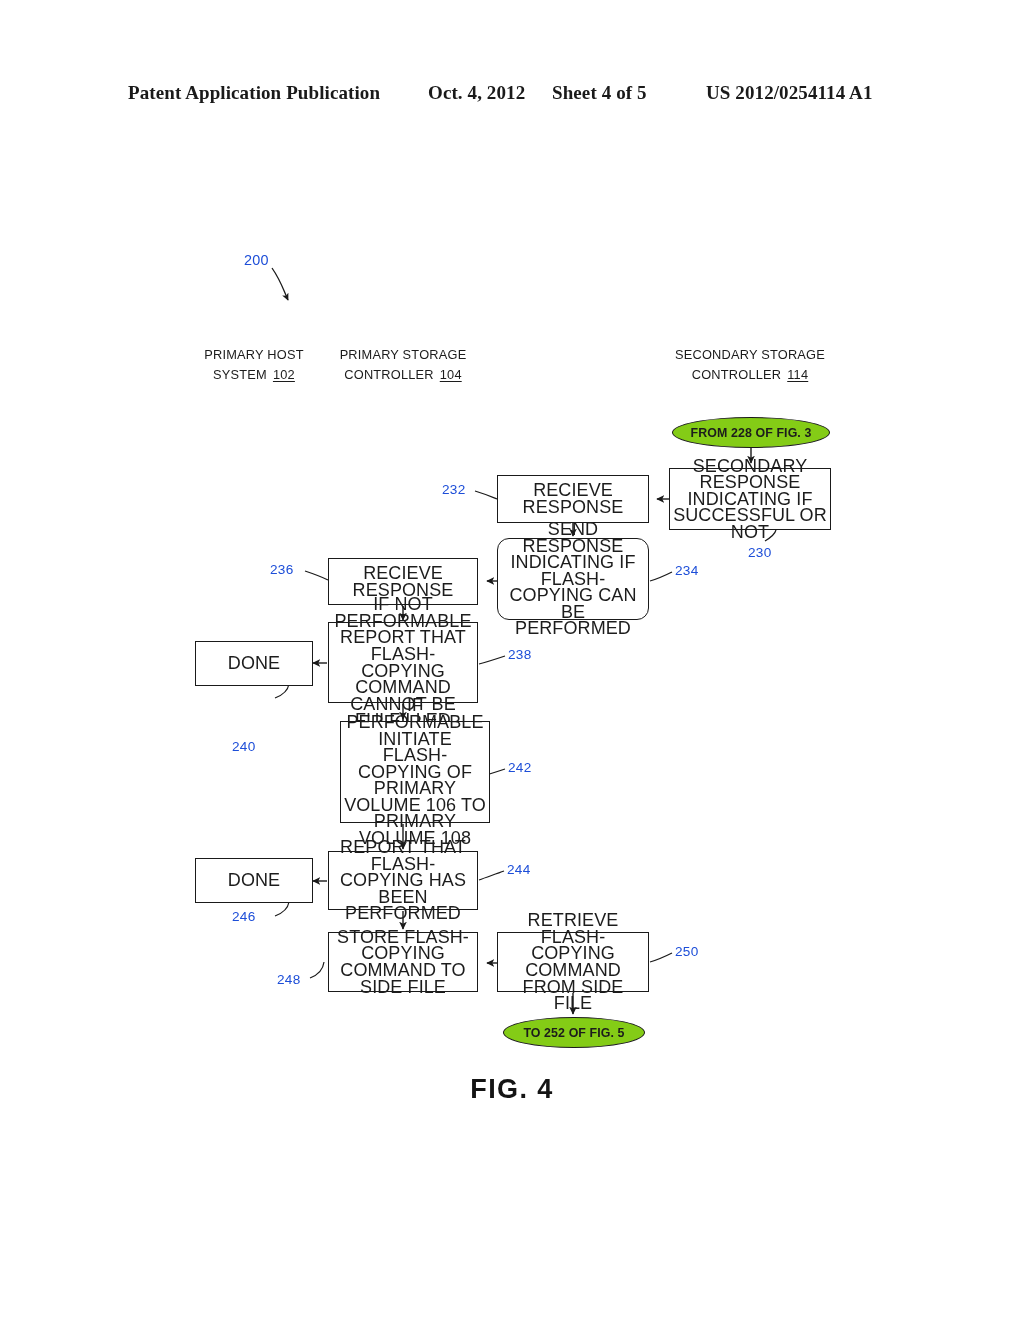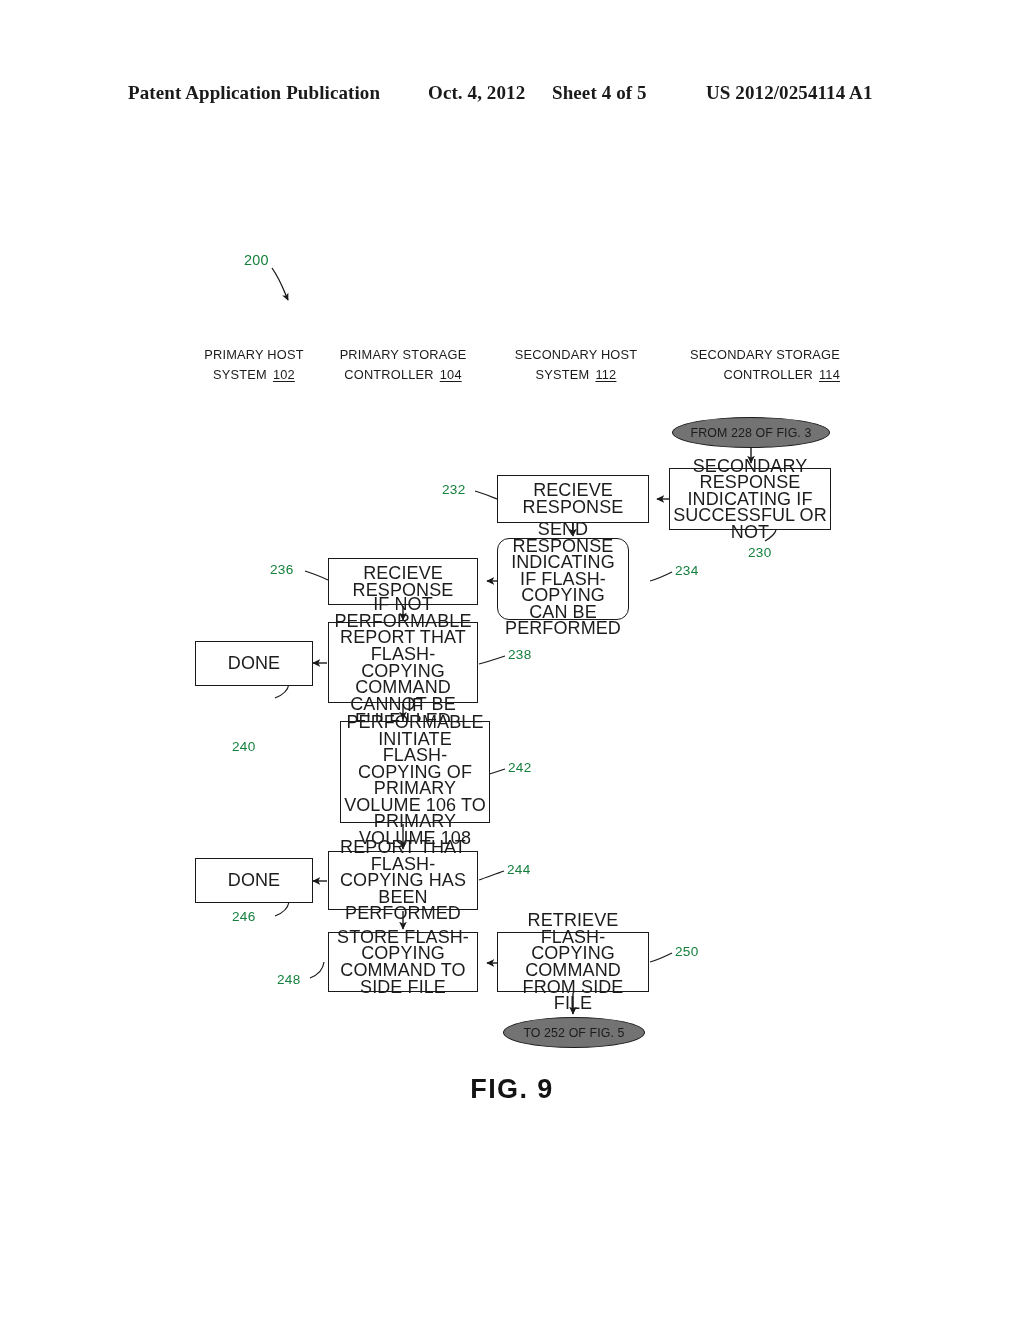--- a/index.html
+++ b/index.html
@@ -67,21 +67,21 @@
     color: #1c1c1c;
   }
   .col-head .refnum {
     text-decoration: underline;
     text-underline-offset: 2px;
     padding-left: 6px;
   }
   #col-head-1 { left: 180px; top: 345px; width: 148px; }
   #col-head-2 { left: 318px; top: 345px; width: 170px; }
   #col-head-3 { left: 494px; top: 345px; width: 164px; }
-  #col-head-4 { left: 660px; top: 345px; width: 180px; text-align: right; }
+  #col-head-4 { left: 660px; top: 345px; width: 180px; }
 
   
   .node {
     position: absolute;
     box-sizing: border-box;
     border: 1.4px solid #1a1a1a;
     background: #ffffff;
     display: flex;
     align-items: center;
     justify-content: center;
@@ -93,37 +93,38 @@
     color: #1c1c1c;
   }
   .node span { display: block; width: 100%; }
 
   
   .oval {
     position: absolute;
     box-sizing: border-box;
     border: 1.4px solid #1a1a1a;
     border-radius: 50%;
-    background: #737373;
+    background: #84cc16;
     display: flex;
     align-items: center;
     justify-content: center;
     text-align: center;
     font-size: 12.4px;
     letter-spacing: 0.1px;
     color: #1c1c1c;
     white-space: nowrap;
+    font-weight: bold;
   }
 
   
   .ref {
     position: absolute;
     font-size: 13.6px;
     letter-spacing: 0.3px;
-    color: #15803d;
+    color: #1d4ed8;
     white-space: nowrap;
   }
 
   
   #fig-caption {
     position: absolute;
     left: 0;
     top: 1074px;
     width: 1024px;
     text-align: center;
@@ -216,26 +217,20 @@
     </div>
   </div>
 
   <div class="col-head" id="col-head-2">
     <div>PRIMARY STORAGE</div>
     <div>
       <span>CONTROLLER</span><span class="refnum">104</span>
     </div>
   </div>
 
-  <div class="col-head" id="col-head-3">
-    <div>SECONDARY HOST</div>
-    <div>
-      <span>SYSTEM</span><span class="refnum">112</span>
-    </div>
-  </div>
 
   <div class="col-head" id="col-head-4">
     <div>SECONDARY STORAGE</div>
     <div>
       <span>CONTROLLER</span><span class="refnum">114</span>
     </div>
   </div>
 
   <div class="oval" style="left:672px; top:417px; width:158px; height:31px;">
     <span>FROM 228 OF FIG. 3</span>
@@ -244,21 +239,21 @@
   <div class="node" style="left:669px; top:468px; width:162px; height:62px;">
     <span>SECONDARY RESPONSE INDICATING IF SUCCESSFUL OR NOT</span>
   </div>
   <div class="ref" style="left:748px; top:545px;">230</div>
 
   <div class="node" style="left:497px; top:475px; width:152px; height:48px;">
     <span>RECIEVE RESPONSE</span>
   </div>
   <div class="ref" style="left:442px; top:482px;">232</div>
 
-  <div class="node" style="left:497px; top:538px; width:132px; height:82px;border-radius:12px;">
+  <div class="node" style="left:497px; top:538px; width:152px; height:82px;border-radius:12px;">
     <span>SEND RESPONSE INDICATING IF FLASH-COPYING CAN BE PERFORMED</span>
   </div>
   <div class="ref" style="left:675px; top:563px;">234</div>
 
   <div class="node" style="left:328px; top:558px; width:150px; height:47px;">
     <span>RECIEVE RESPONSE</span>
   </div>
   <div class="ref" style="left:270px; top:562px;">236</div>
 
   <div class="node" style="left:328px; top:622px; width:150px; height:81px;">
@@ -293,15 +288,15 @@
 
   <div class="node" style="left:497px; top:932px; width:152px; height:60px;">
     <span>RETRIEVE FLASH-COPYING COMMAND FROM SIDE FILE</span>
   </div>
   <div class="ref" style="left:675px; top:944px;">250</div>
 
   <div class="oval" style="left:503px; top:1017px; width:142px; height:31px;">
     <span>TO 252 OF FIG. 5</span>
   </div>
 
-  <div id="fig-caption">FIG. 9</div>
+  <div id="fig-caption">FIG. 4</div>
 
 </div>
 
 </body></html>

